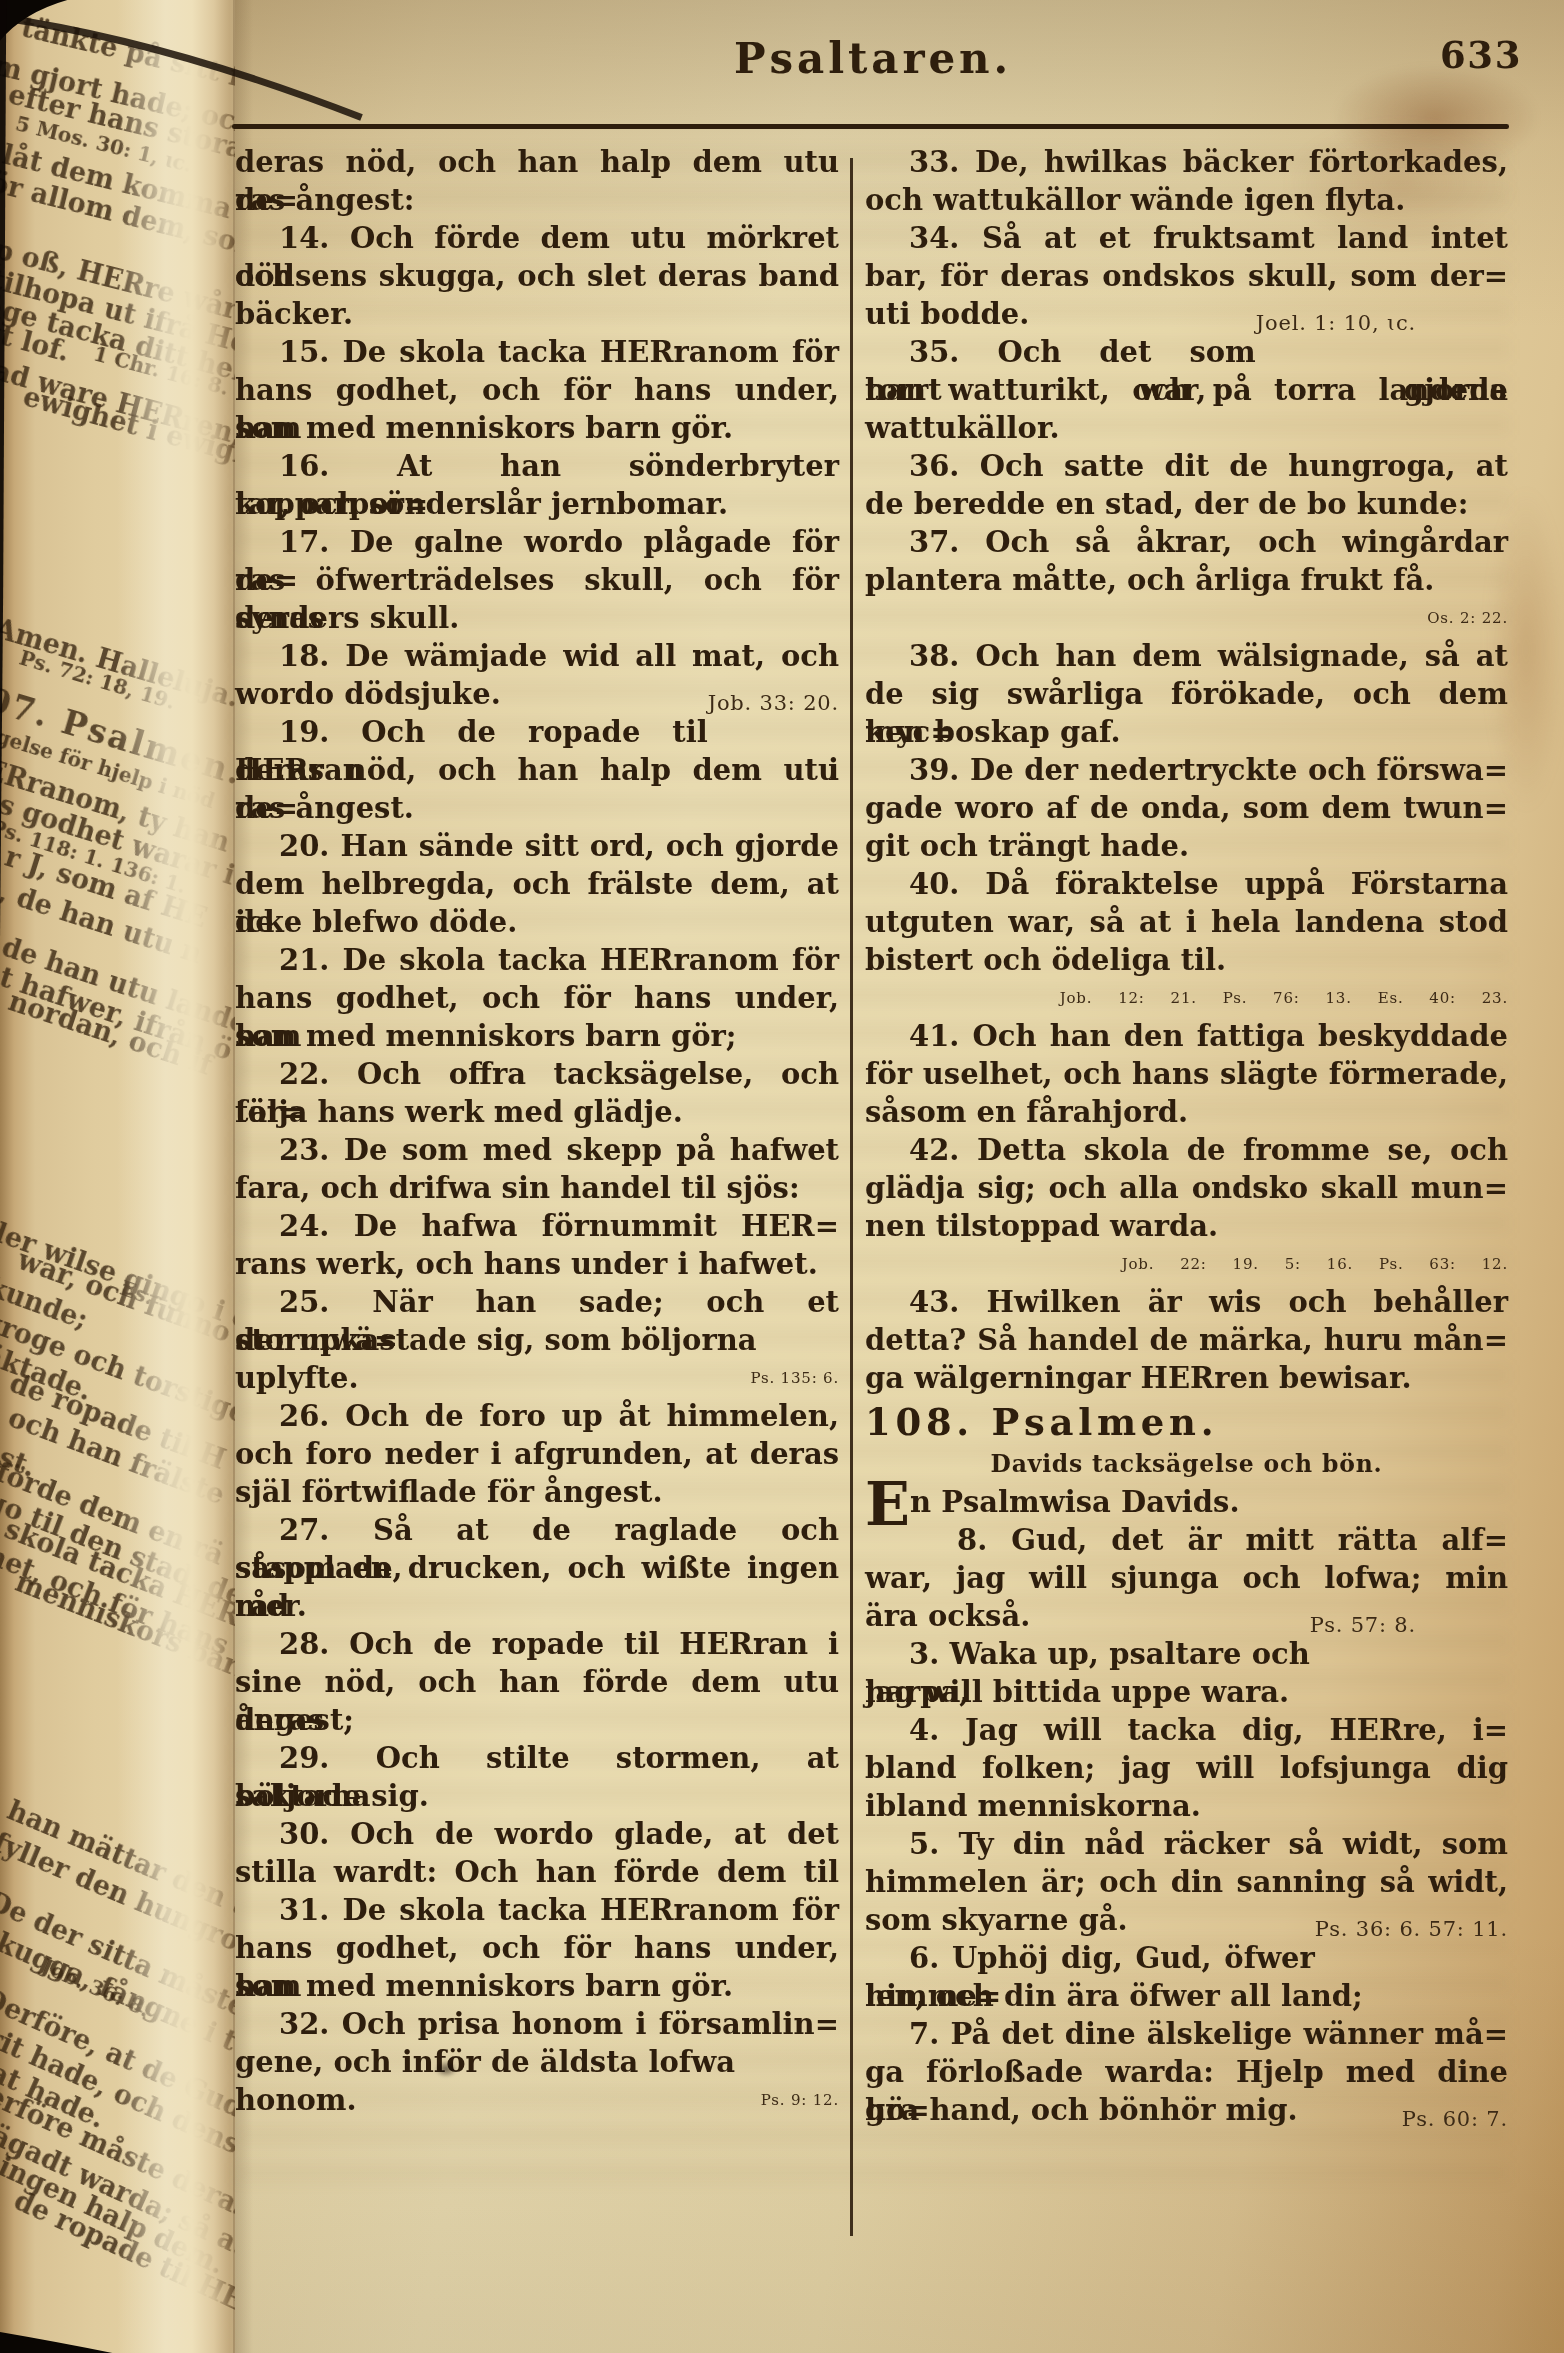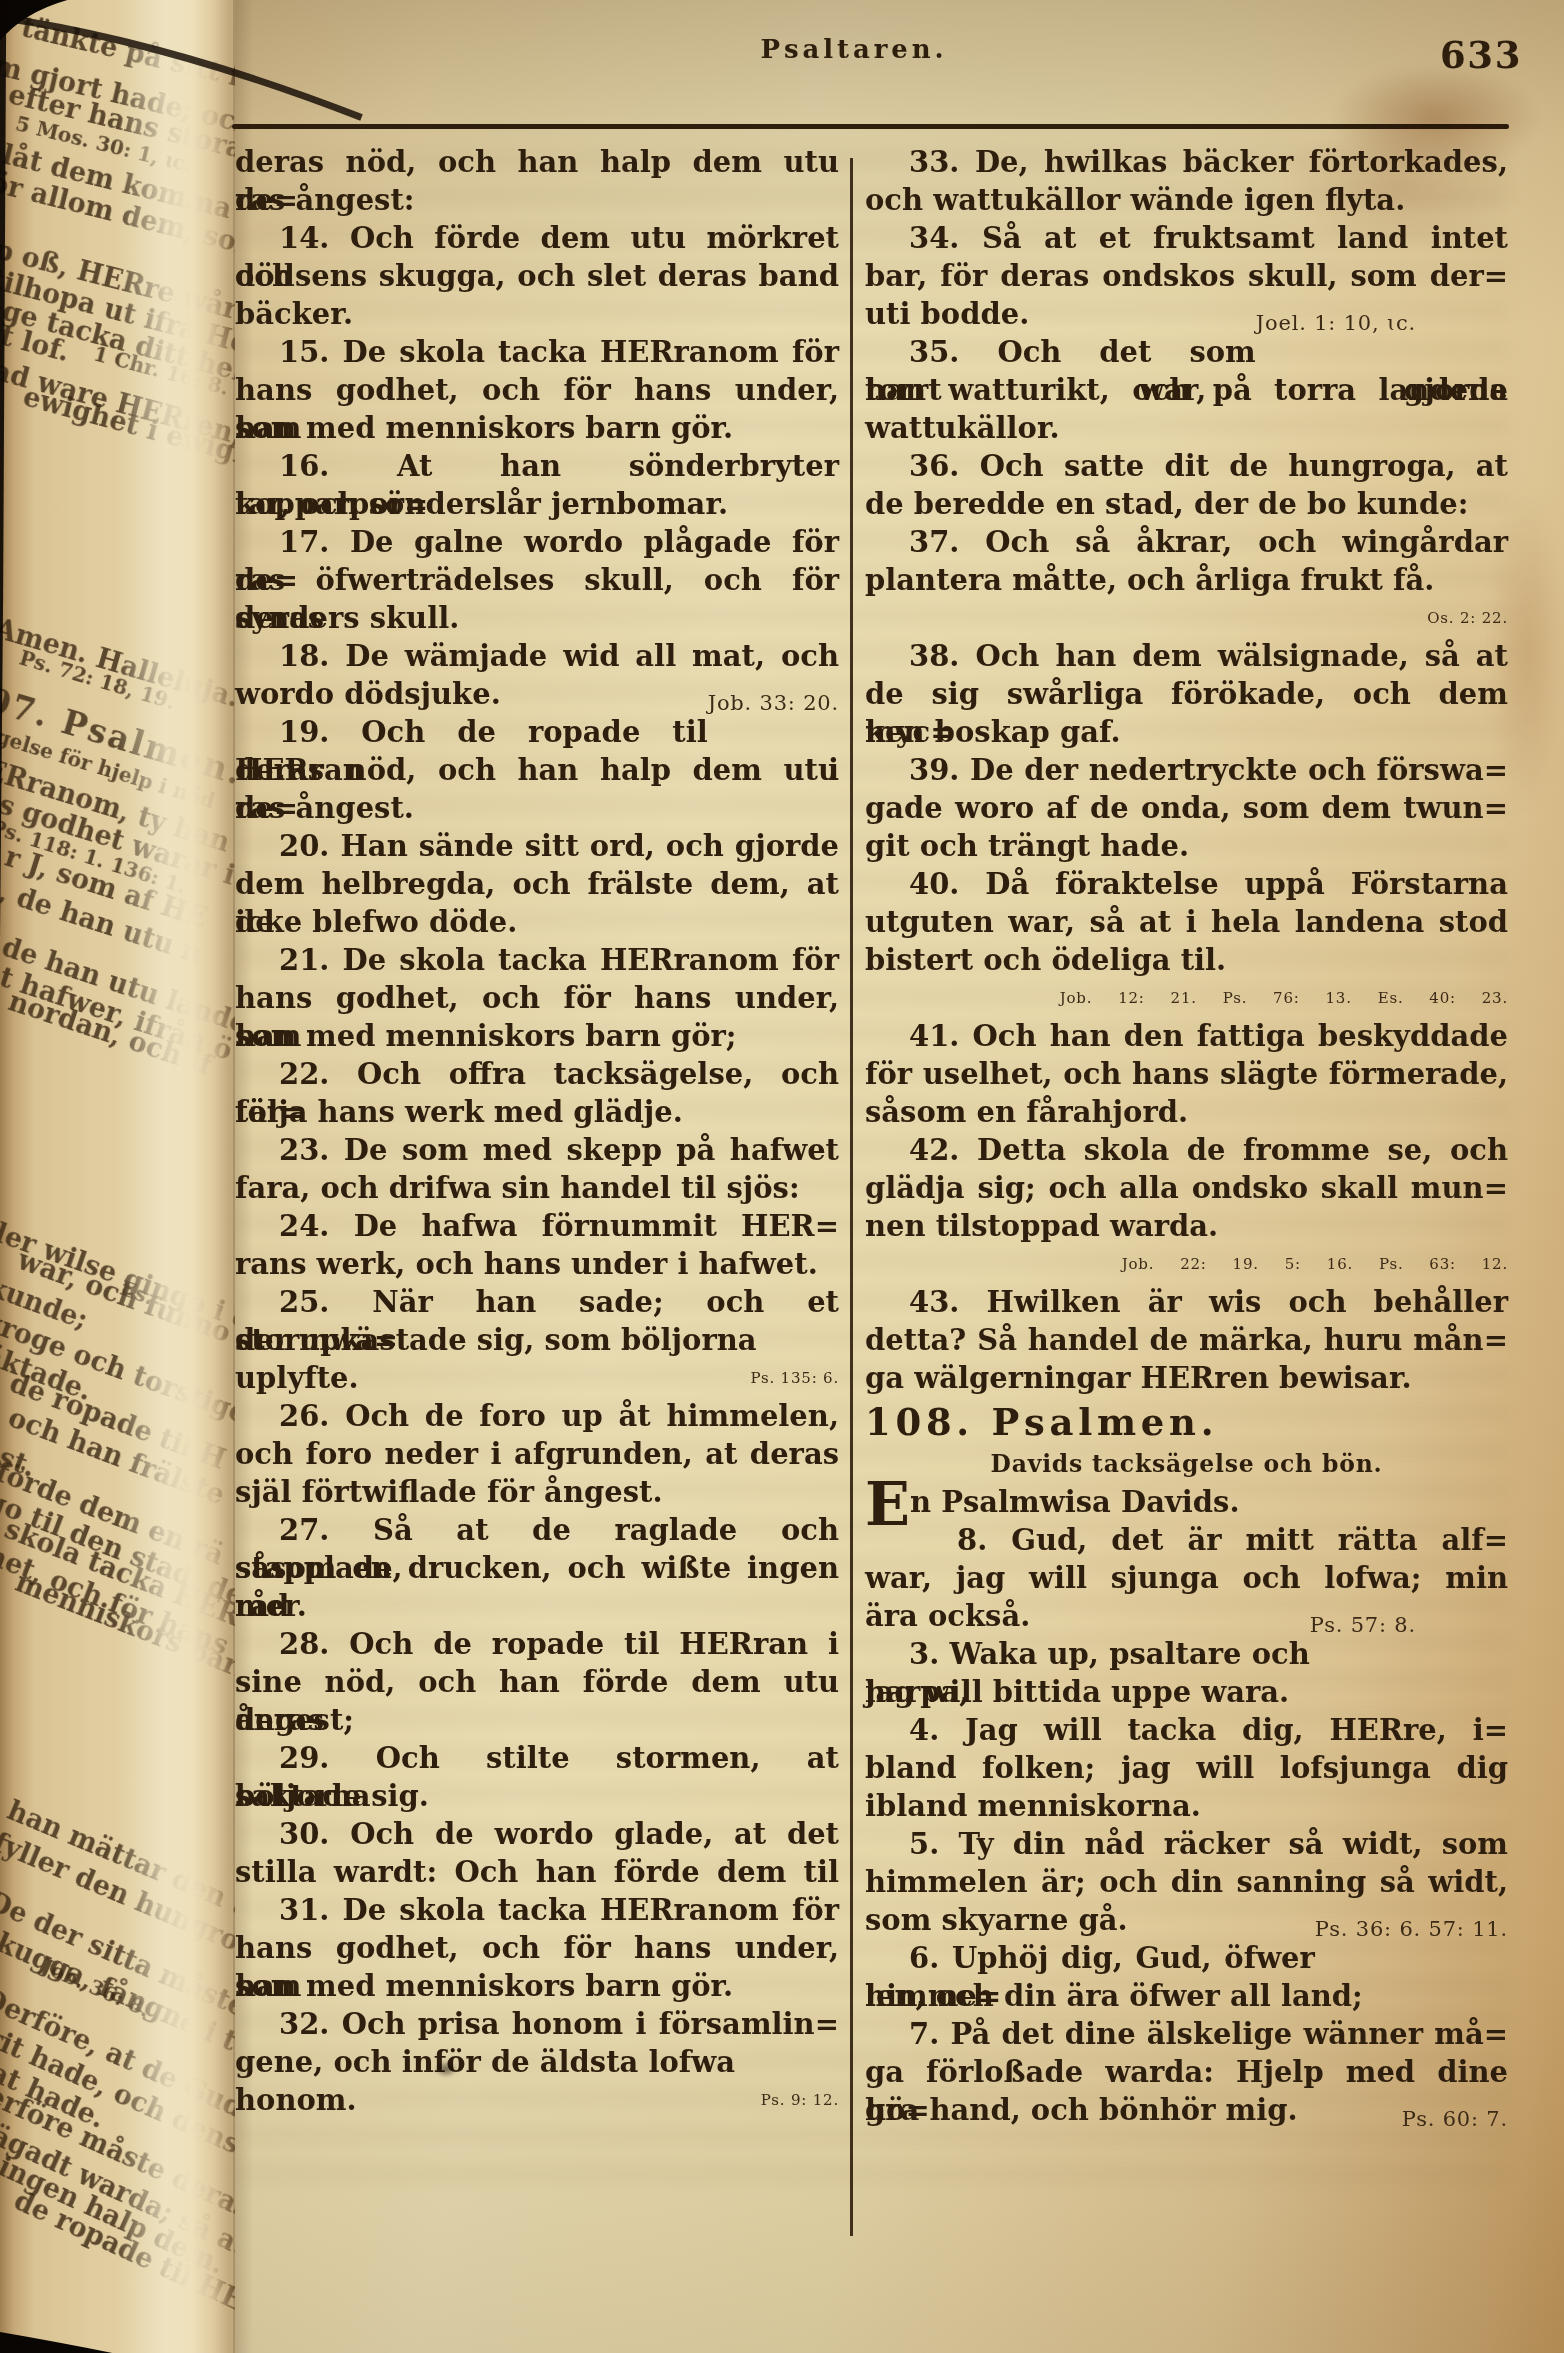--- a/index.html
+++ b/index.html
@@ -17,22 +17,22 @@
   .frag.sm{font-size:20.3px;}
   .frag.lg{font-size:33px;letter-spacing:2.3px;}
   .curl{position:absolute;left:117px;top:0;width:121px;height:100%;
     background:linear-gradient(90deg,rgba(236,224,190,0) 0%,rgba(240,229,197,.85) 40%,#eee0ba 62%,rgba(221,200,158,.9) 80%,rgba(166,135,90,.55) 93%,rgba(120,92,55,.35) 100%);}
   .crease{position:absolute;left:233px;top:0;width:20.3px;height:100%;
     background:linear-gradient(90deg,rgba(92,66,35,.25),rgba(92,66,35,0));}
   svg.edges{position:absolute;left:0;top:0;pointer-events:none;}
   .bleed{position:absolute;left:235px;top:149px;width:1274px;height:2050px;pointer-events:none;
     background:repeating-linear-gradient(180deg,rgba(122,92,52,.05) 0 20.3px,rgba(0,0,0,0) 20.3px 38px);
     filter:blur(6.3px);}
-  .header-title{position:absolute;left:218px;top:34px;width:1272px;text-align:center;
-    font-size:26px;font-weight:bold;letter-spacing:3.9px;color:var(--ink);}
+  .header-title{position:absolute;left:237px;top:34px;width:1272px;text-align:center;
+    font-size:42px;font-weight:bold;letter-spacing:3.9px;color:var(--ink);}
   .page-num{position:absolute;left:1432px;top:33px;width:90px;text-align:right;
     font-size:37px;font-weight:bold;letter-spacing:1.6px;color:var(--ink);}
   .rule-h{position:absolute;left:232px;top:124px;width:1277px;height:4.7px;background:var(--ink);border-radius:2.3px;}
   .rule-v{position:absolute;left:850px;top:158px;width:3.1px;height:2078px;background:var(--ink);opacity:.9;}
   .col{position:absolute;top:143px;font-size:29px;line-height:38px;font-weight:bold;color:var(--ink);}
   .col-left{left:235px;width:604px;}
   .col-right{left:865px;width:643px;}
   .vline{height:38px;}
   .just{text-align:justify;text-align-last:justify;}
   .last{text-align:left;}

